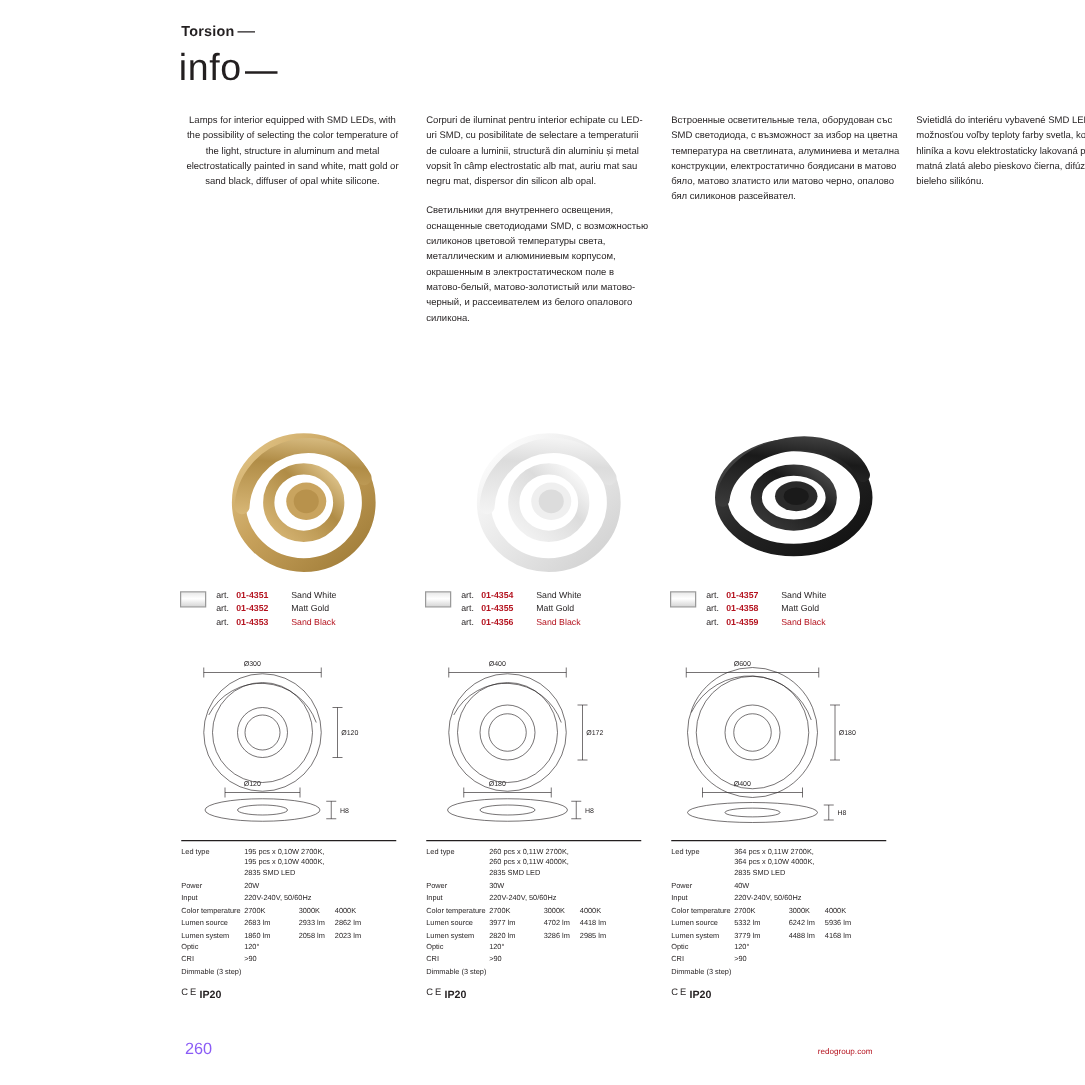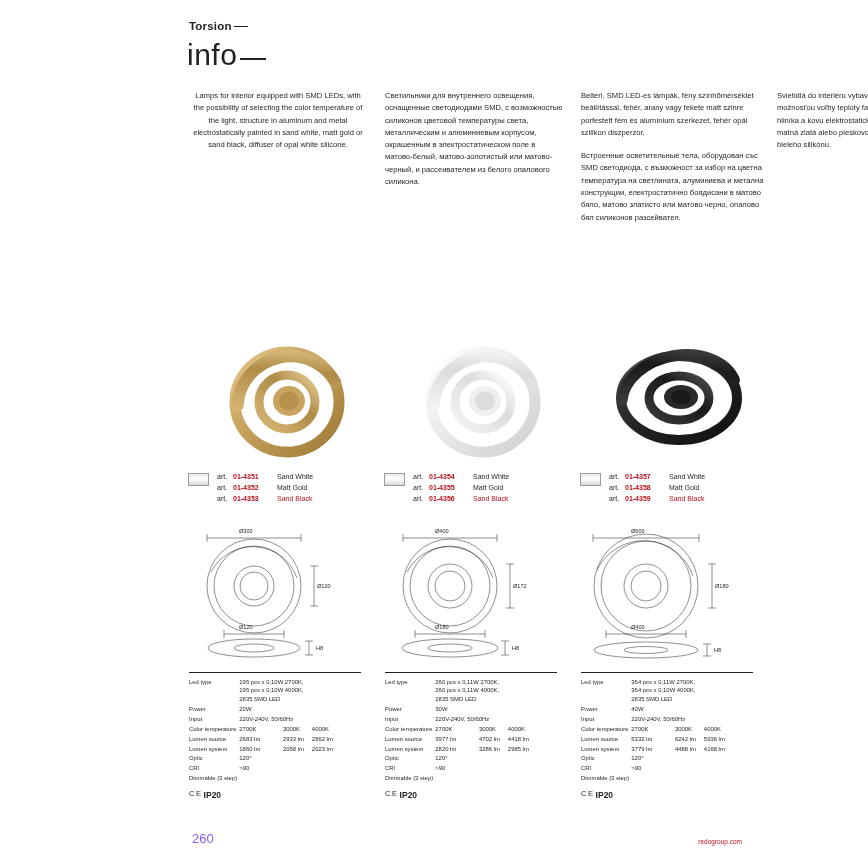--- a/index.html
+++ b/index.html
@@ -8,21 +8,21 @@
     width: 868px; height: 868px;
     background: #ffffff;
     font-family: "Liberation Sans", sans-serif;
     color: #231f20;
     position: relative;
     overflow: hidden;
   }
   .page {
     position: absolute;
     left: 0; top: 0;
-    width: 718px; height: 868px; margin-left: 44px;
+    width: 718px; height: 868px;
   }
 
   
   .brand {
     position: absolute;
     left: 145px; top: 20px;
     font-size: 11.5px;
     letter-spacing: .2px;
     font-weight: 700;
     color: #231f20;
@@ -177,24 +177,24 @@
   </div>
   <div class="page-title">
     <span>info</span><span class="rule"></span>
   </div>
 
   <div class="cols">
     <div class="col c1">
       <p>Lamps for interior equipped with SMD LEDs, with the possibility of selecting the color temperature of the light, structure in aluminum and metal electrostatically painted in sand white, matt gold or sand black, diffuser of opal white silicone.</p>
     </div>
     <div class="col c2">
+      <p>Corpuri de iluminat pentru interior echipate cu LED-uri SMD, cu posibilitate de selectare a temperaturii de culoare a luminii, structură din aluminiu și metal vopsit în câmp electrostatic alb mat, auriu mat sau negru mat, dispersor din silicon alb opal.</p>
       <p>Светильники для внутреннего освещения, оснащенные светодиодами SMD, с возможностью силиконов цветовой температуры света, металлическим и алюминиевым корпусом, окрашенным в электростатическом поле в матово-белый, матово-золотистый или матово-черный, и рассеивателем из белого опалового силикона.</p>
     </div>
     <div class="col c3">
-      <p>Beltéri, SMD LED-es lámpák, fény színhőmérséklet beállítással, fehér, arany vagy fekete matt szinre porfestett fém és alumínium szerkezet, fehér opál szilikon diszperzor.</p>
       <p>Встроенные осветительные тела, оборудован със SMD светодиода, с възможност за избор на цветна температура на светлината, алуминиева и метална конструкции, електростатично боядисани в матово бяло, матово златисто или матово черно, опалово бял силиконов разсейвател.</p>
     </div>
     <div class="col c4">
       <p>Svietidlá do interiéru vybavené SMD LED, s možnosťou voľby teploty farby svetla, konštrukcia z hliníka a kovu elektrostaticky lakovaná pieskovo biela, matná zlatá alebo pieskovo čierna, difúzor z opálového bieleho silikónu.</p>
     </div>
   </div>
 
   <div class="prod p1">
     <div class="img-area">
       <svg width="196" height="140" viewBox="0 0 196 140">

